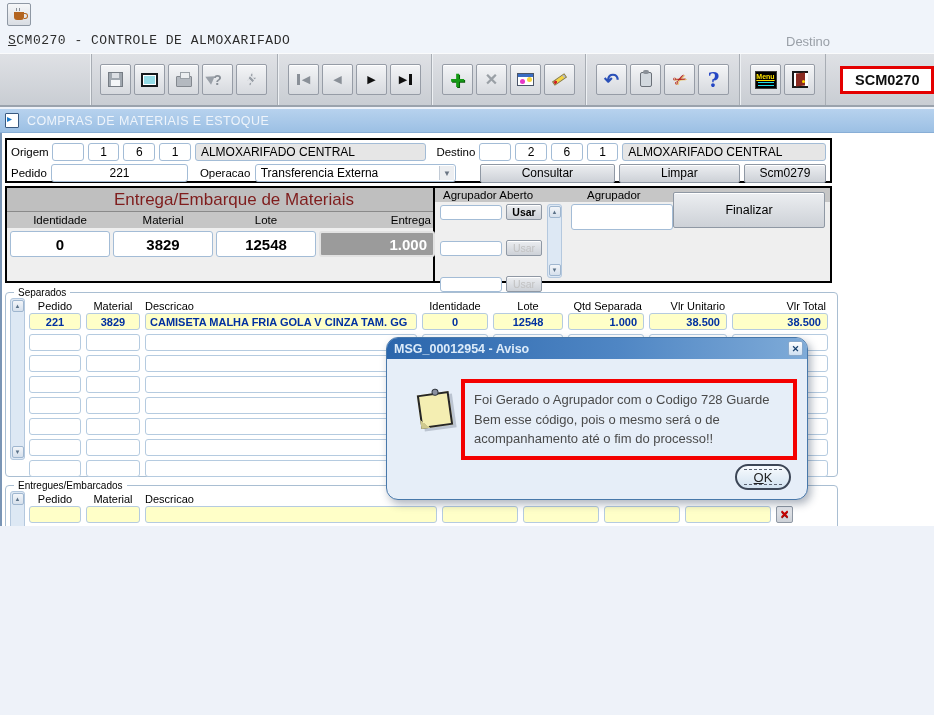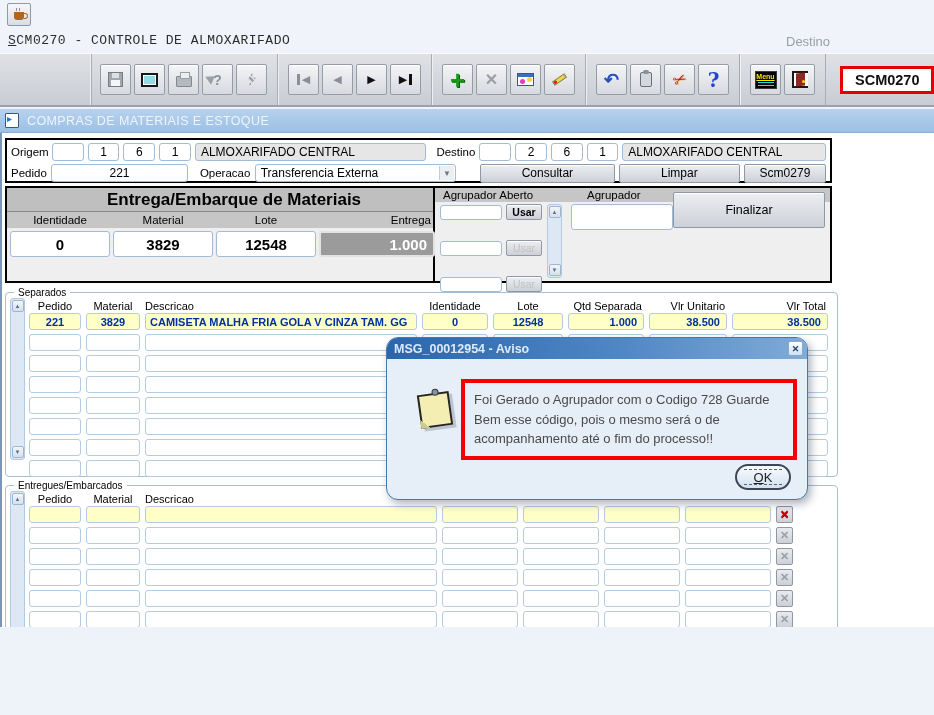--- a/index.html
+++ b/index.html
@@ -1,18 +1,18 @@
 <!DOCTYPE html>
 <html><head>
 <meta charset="utf-8">
 <style>
   * { margin:0; padding:0; box-sizing:border-box; }
   html,body { width:934px; height:715px; }
   body { font-family:"Liberation Sans", sans-serif; background:#eef2f9; position:relative; }
-  .screen { position:absolute; inset:0; width:934px; height:627px; background:#eef2f9; overflow:hidden; }
+  .screen { position:absolute; inset:0; width:934px; height:526px; background:#eef2f9; overflow:hidden; }
 
   
   .topstrip { position:absolute; top:0; left:0; right:0; height:27px; background:#f0f4fa; }
   .javabtn { position:absolute; left:7px; top:3px; width:24px; height:23px;
     background:linear-gradient(#f6f7f9,#d9dde3); border:1px solid #8f98a4; border-radius:2px;
     display:flex; align-items:center; justify-content:center; }
   .i-coffee { width:10px; height:8px; background:#b3641f; border-radius:0 0 3px 3px; position:relative; margin-top:3px; }
   .i-coffee::before { content:""; position:absolute; right:-4px; top:1px; width:3px; height:4px;
     border:1px solid #b3641f; border-left:none; border-radius:0 3px 3px 0; }
   .i-coffee::after { content:""; position:absolute; top:-4px; left:2px; width:1px; height:3px; background:#8a8f96; box-shadow:3px 0 0 #8a8f96; }
@@ -99,21 +99,21 @@
   .selarrow { width:15px; height:14px; background:#eceef1; border-left:1px solid #c2cbd6; color:#6a7684; font-size:8px;
     display:flex; align-items:center; justify-content:center; margin-right:1px; }
   .b-cons { width:138px; height:19px; margin-left:20px; }
   .b-limp { width:124px; height:19px; }
   .b-scm { width:84px; height:19px; }
 
   
   .box2 { position:absolute; left:3px; top:53px; width:827px; height:97px; border:2px solid #000; background:#f2f2f2; display:flex; }
   .ent-left { width:428px; border-right:2px solid #000; background:#efefef; }
   .ent-title { height:24px; background:#bfbfbf; border-bottom:1px solid #8a8a8a; display:flex; align-items:center; justify-content:center;
-    font-size:17px; font-weight:bold; color:#000000;padding-left:28px; }
+    font-size:17px; font-weight:normal; color:#7f1d1d;padding-left:28px; }
   .ent-labels { height:16px; background:#c6c6c6; display:grid; grid-template-columns:100px 100px 100px 116px; gap:3px; padding:0 3px;
     align-items:center; }
   .ent-labels .lbl { text-align:center; } .ent-labels .lbl.right { text-align:right; padding-right:4px; }
   .ent-fields { display:grid; grid-template-columns:100px 100px 100px 116px; gap:3px; padding:3px; }
   .ent-fields .fld { height:26px; font-size:15px; font-weight:bold; }
   .fld.sel { background:#9b9b9b; color:#fff; justify-content:flex-end; padding-right:6px; border:2px solid #e2e2e2; }
   .ent-right { flex:1; position:relative; background:#efefef; }
   .agr-band { height:14px; background:#c6c6c6; }
   .agr-aberto-lbl { left:8px; }
   .agr-rows { position:absolute; left:5px; top:16px; display:flex; flex-direction:column; gap:20px; }

